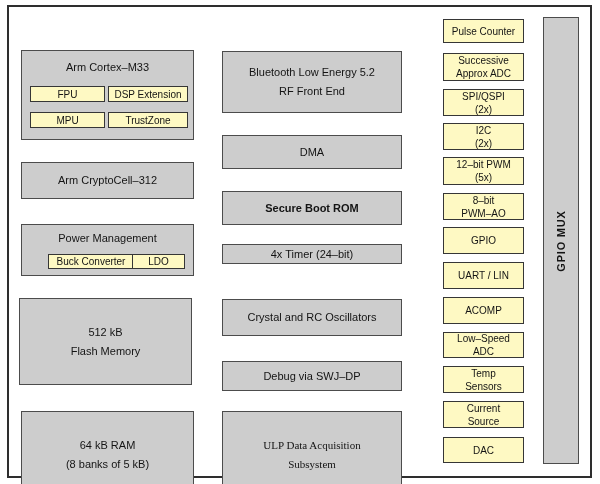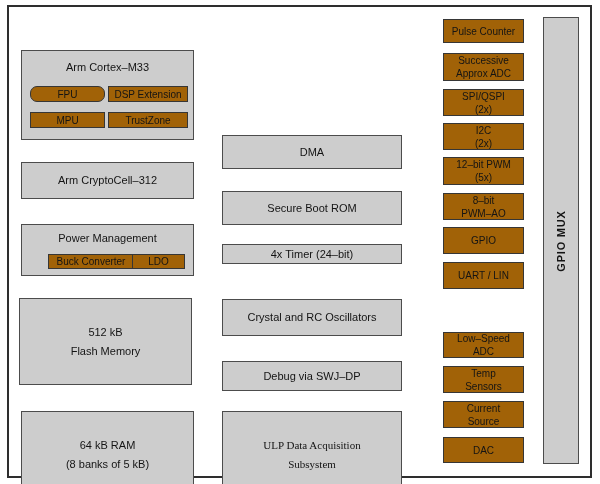--- a/index.html
+++ b/index.html
@@ -37,21 +37,21 @@
   .gtitle {
     text-align: center;
     font-size: 11px;
     line-height: 16px;
     padding-top: 8px;
     white-space: pre-line;
   }
   .gtitle.tight { padding-top: 5px; }
   .wbox {
     position: absolute;
-    background: #a16207;
+    background: #fef9c3;
     border: 1.4px solid #363636;
     box-sizing: border-box;
     display: flex;
     align-items: center;
     justify-content: center;
     text-align: center;
     white-space: pre-line;
     font-size: 10px;
     line-height: 13px;
   }
@@ -74,44 +74,46 @@
   }
 </style>
 </head>
 <body>
 
 <div class="canvas">
   <div class="outer"></div>
 
   <div class="gblock" style="left:21px; top:18px; width:173px; height:90px;">
     <div class="gtitle">Arm Cortex–M33</div>
-    <div class="wbox" style="left:8px; top:35px; width:75px; height:16px;border-radius:7px;">FPU</div>
+    <div class="wbox" style="left:8px; top:35px; width:75px; height:16px;">FPU</div>
     <div class="wbox" style="left:86px; top:35px; width:80px; height:16px;">DSP Extension</div>
     <div class="wbox" style="left:8px; top:61px; width:75px; height:16px;">MPU</div>
     <div class="wbox" style="left:86px; top:61px; width:80px; height:16px;">TrustZone</div>
   </div>
 
   <div class="gblock gcenter" style="left:21px; top:130px; width:173px; height:37px;">Arm CryptoCell–312</div>
 
   <div class="gblock" style="left:21px; top:192px; width:173px; height:52px;">
     <div class="gtitle tight">Power Management</div>
     <div class="wbox" style="left:26px; top:29px; width:86px; height:15px;">Buck Converter</div>
     <div class="wbox" style="left:110px; top:29px; width:53px; height:15px;">LDO</div>
   </div>
 
   <div class="gblock gcenter" style="left:19px; top:266px; width:173px; height:87px;">512 kB
 Flash Memory</div>
 
   <div class="gblock gcenter" style="left:21px; top:379px; width:173px; height:87px;">64 kB RAM
 (8 banks of 5 kB)</div>
 
+  <div class="gblock gcenter" style="left:222px; top:19px; width:180px; height:62px;">Bluetooth Low Energy 5.2
+RF Front End</div>
 
   <div class="gblock gcenter" style="left:222px; top:103px; width:180px; height:34px;">DMA</div>
 
-  <div class="gblock gcenter" style="left:222px; top:159px; width:180px; height:34px;">Secure Boot ROM</div>
+  <div class="gblock gcenter" style="left:222px; top:159px; width:180px; height:34px;font-weight:bold;">Secure Boot ROM</div>
 
   <div class="gblock gcenter" style="left:222px; top:212px; width:180px; height:20px;">4x Timer (24–bit)</div>
 
   <div class="gblock gcenter" style="left:222px; top:267px; width:180px; height:37px;">Crystal and RC Oscillators</div>
 
   <div class="gblock gcenter" style="left:222px; top:329px; width:180px; height:30px;">Debug via SWJ–DP</div>
 
   <div class="gblock gcenter" style="left:222px; top:379px; width:180px; height:87px;font-family:Liberation Serif, serif;">ULP Data Acquisition
 Subsystem</div>
 
@@ -121,20 +123,21 @@
   <div class="wbox" style="left:443px; top:89px; width:81px; height:27px;">SPI/QSPI
 (2x)</div>
   <div class="wbox" style="left:443px; top:123px; width:81px; height:27px;">I2C
 (2x)</div>
   <div class="wbox" style="left:443px; top:157px; width:81px; height:28px;">12–bit PWM
 (5x)</div>
   <div class="wbox" style="left:443px; top:193px; width:81px; height:27px;">8–bit
 PWM–AO</div>
   <div class="wbox" style="left:443px; top:227px; width:81px; height:27px;">GPIO</div>
   <div class="wbox" style="left:443px; top:262px; width:81px; height:27px;">UART / LIN</div>
+  <div class="wbox" style="left:443px; top:297px; width:81px; height:27px;">ACOMP</div>
   <div class="wbox" style="left:443px; top:332px; width:81px; height:26px;">Low–Speed
 ADC</div>
   <div class="wbox" style="left:443px; top:366px; width:81px; height:27px;">Temp
 Sensors</div>
   <div class="wbox" style="left:443px; top:401px; width:81px; height:27px;">Current
 Source</div>
   <div class="wbox" style="left:443px; top:437px; width:81px; height:26px;">DAC</div>
 
   <div class="muxbar">
     <span class="mux-label">GPIO MUX</span>

